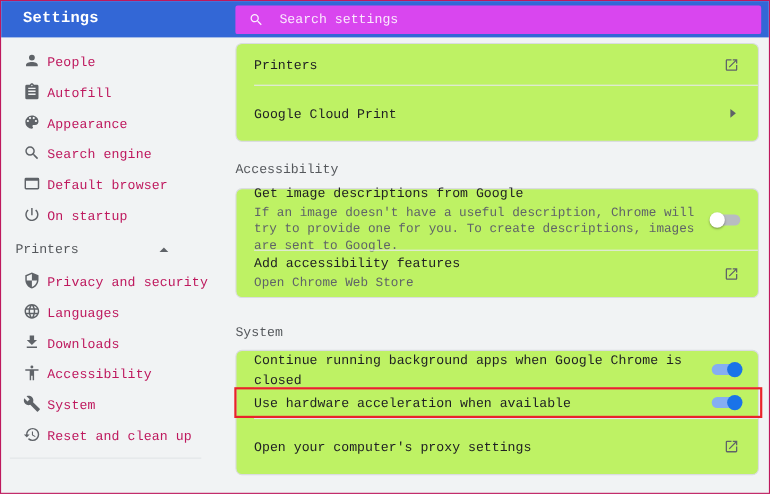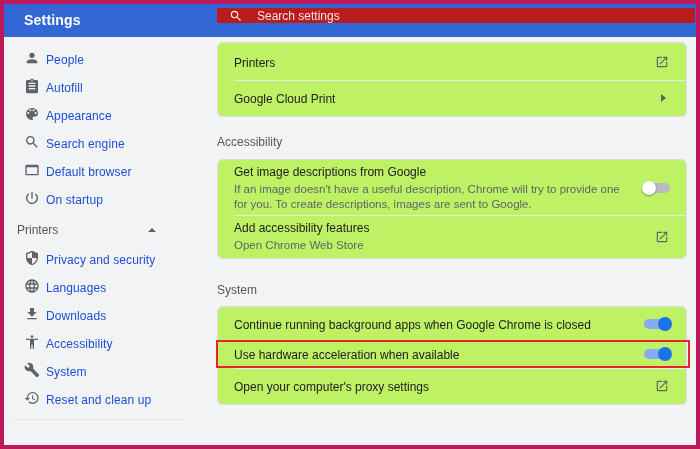--- a/index.html
+++ b/index.html
@@ -1,37 +1,37 @@
 <!DOCTYPE html>
 <html><head>
 <meta charset="utf-8">
 <style>
   html,body{margin:0;padding:0;background:#e9eaec;}
   *{box-sizing:border-box;}
   .window{
     position:relative;width:700px;height:449px;background:#f1f3f4;
-    border:4px solid #be185d;overflow:hidden;
-    font-family:Liberation Sans, sans-serif;
+    border:1px solid #be185d;overflow:hidden;
+    font-family:Liberation Mono, monospace;
     -webkit-font-smoothing:antialiased;
   }
   
   .header{position:absolute;top:0;left:0;right:0;height:33px;background:#3367d6;z-index:5;}
   .header .title{position:absolute;left:20px;top:0;height:33px;line-height:33px;
     color:#fff;font-size:14px;font-weight:600;letter-spacing:.2px;}
-  .searchbox{position:absolute;left:213px;top:4px;width:478px;height:15px;
-    background:#b91c1c;border-radius:2px;display:flex;align-items:center;padding:0 12px;}
+  .searchbox{position:absolute;left:213px;top:4px;width:478px;height:26px;
+    background:#d946ef;border-radius:2px;display:flex;align-items:center;padding:0 12px;}
   .searchbox svg{flex:0 0 auto;}
   .searchbox input{background:transparent;border:none;outline:none;color:#fff;
     font-size:12px;font-family:inherit;margin-left:12px;width:100%;}
   .searchbox input::placeholder{color:rgba(255,255,255,.88);opacity:1;}
   
   .sidebar{position:absolute;top:33px;left:0;width:210px;bottom:0;padding-top:9px;}
   .nav-item{height:28px;display:flex;align-items:center;padding-left:20px;cursor:pointer;}
   .nav-item svg{width:16px;height:16px;flex:0 0 auto;margin-right:6px;}
-  .nav-item .lbl{font-size:12px;color:#1d4ed8;font-weight:500;letter-spacing:.1px;}
+  .nav-item .lbl{font-size:12px;color:#be185d;font-weight:500;letter-spacing:.1px;}
   .advanced-row{height:32px;display:flex;align-items:center;padding-left:13px;position:relative;cursor:pointer;}
   .advanced-row .lbl{font-size:12px;color:#55585c;font-weight:500;}
   .caret-up{position:absolute;left:144px;top:14px;width:0;height:0;
     border-left:4px solid transparent;border-right:4px solid transparent;border-bottom:4px solid #5f6368;}
   .side-divider{height:1px;background:#e2e4e7;margin:5px 28px 0 8px;}
   
   .content{position:absolute;top:33px;left:210px;right:0;bottom:0;padding:0 9px 0 3px;}
   .card{background:#bef264;border:1px solid #dadce0;border-radius:6px;position:relative;}
   .card1{margin-top:5px;}
   .card2{margin-top:10px;}
@@ -49,21 +49,21 @@
     border-top:4px solid transparent;border-bottom:4px solid transparent;border-left:5px solid #5f6368;}
   
   .toggle{flex:0 0 auto;position:relative;width:26px;height:10px;border-radius:5px;cursor:pointer;}
   .toggle .knob{position:absolute;top:-2px;width:14px;height:14px;border-radius:50%;}
   .toggle.on{background:#85aef2;}
   .toggle.on .knob{right:-2px;background:#1a73e8;}
   .toggle.off{background:#b8bcc1;}
   .toggle.off .knob{left:-2px;background:#fff;box-shadow:0 1px 2px rgba(0,0,0,.4);}
   
   .r-37{height:37px;} .r-33{height:33px;} .r-28{height:28px;}
-  .r-39{height:36px;} .r-55{height:55px;display:flex;align-items:center;} .r-43{height:43px;}
+  .r-39{height:51px;} .r-55{height:55px;display:flex;align-items:center;} .r-43{height:43px;}
   
   .highlight-box{position:absolute;left:-2px;right:-4px;top:33px;height:28px;
     border:2px solid #e9232a;z-index:3;pointer-events:none;}
   .icon-fill{fill:#5f6368;}
 </style>
 </head>
 <body>
 
 <div class="window">
 

